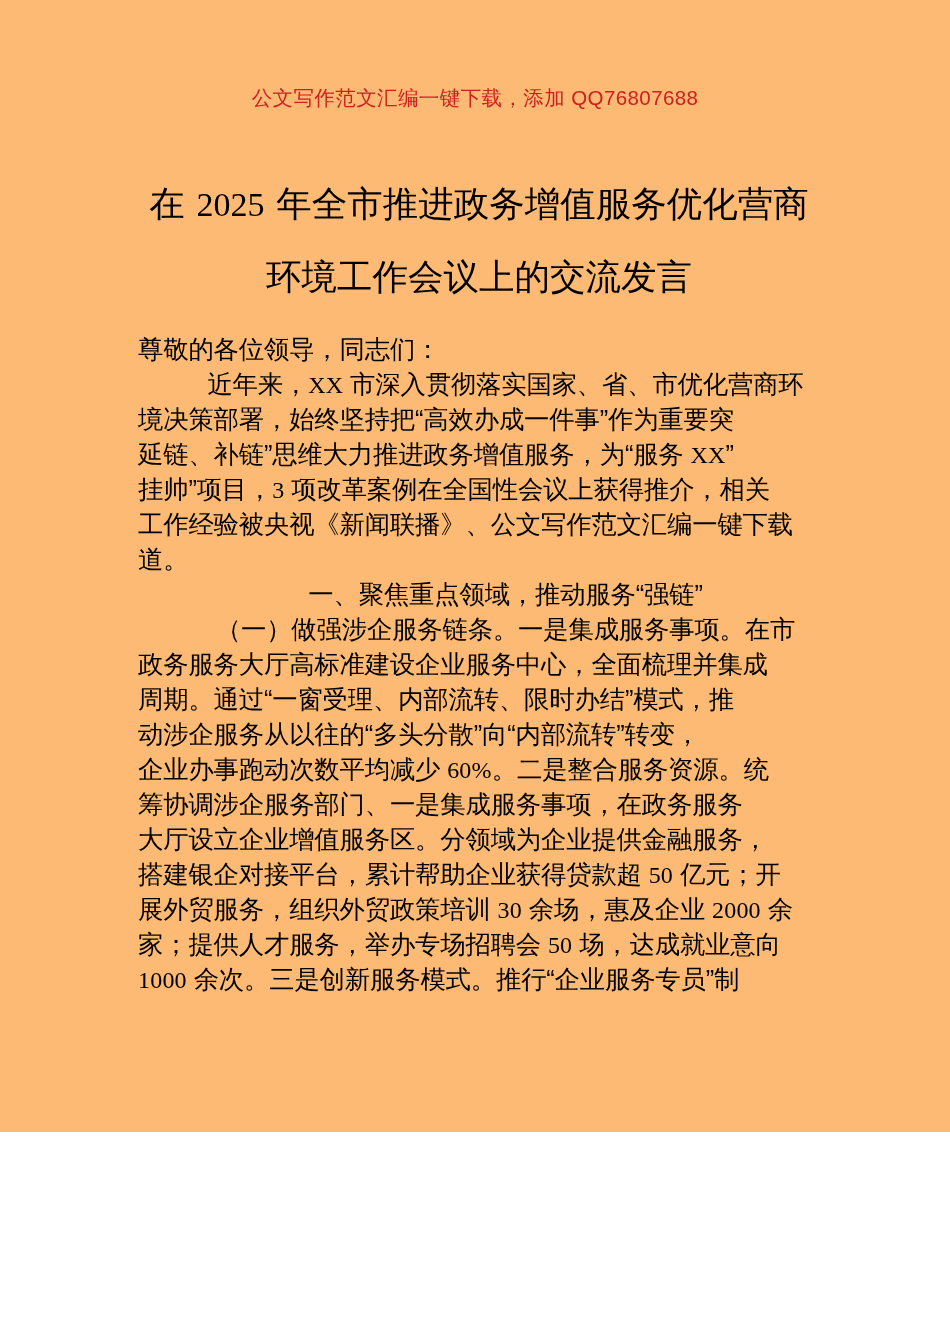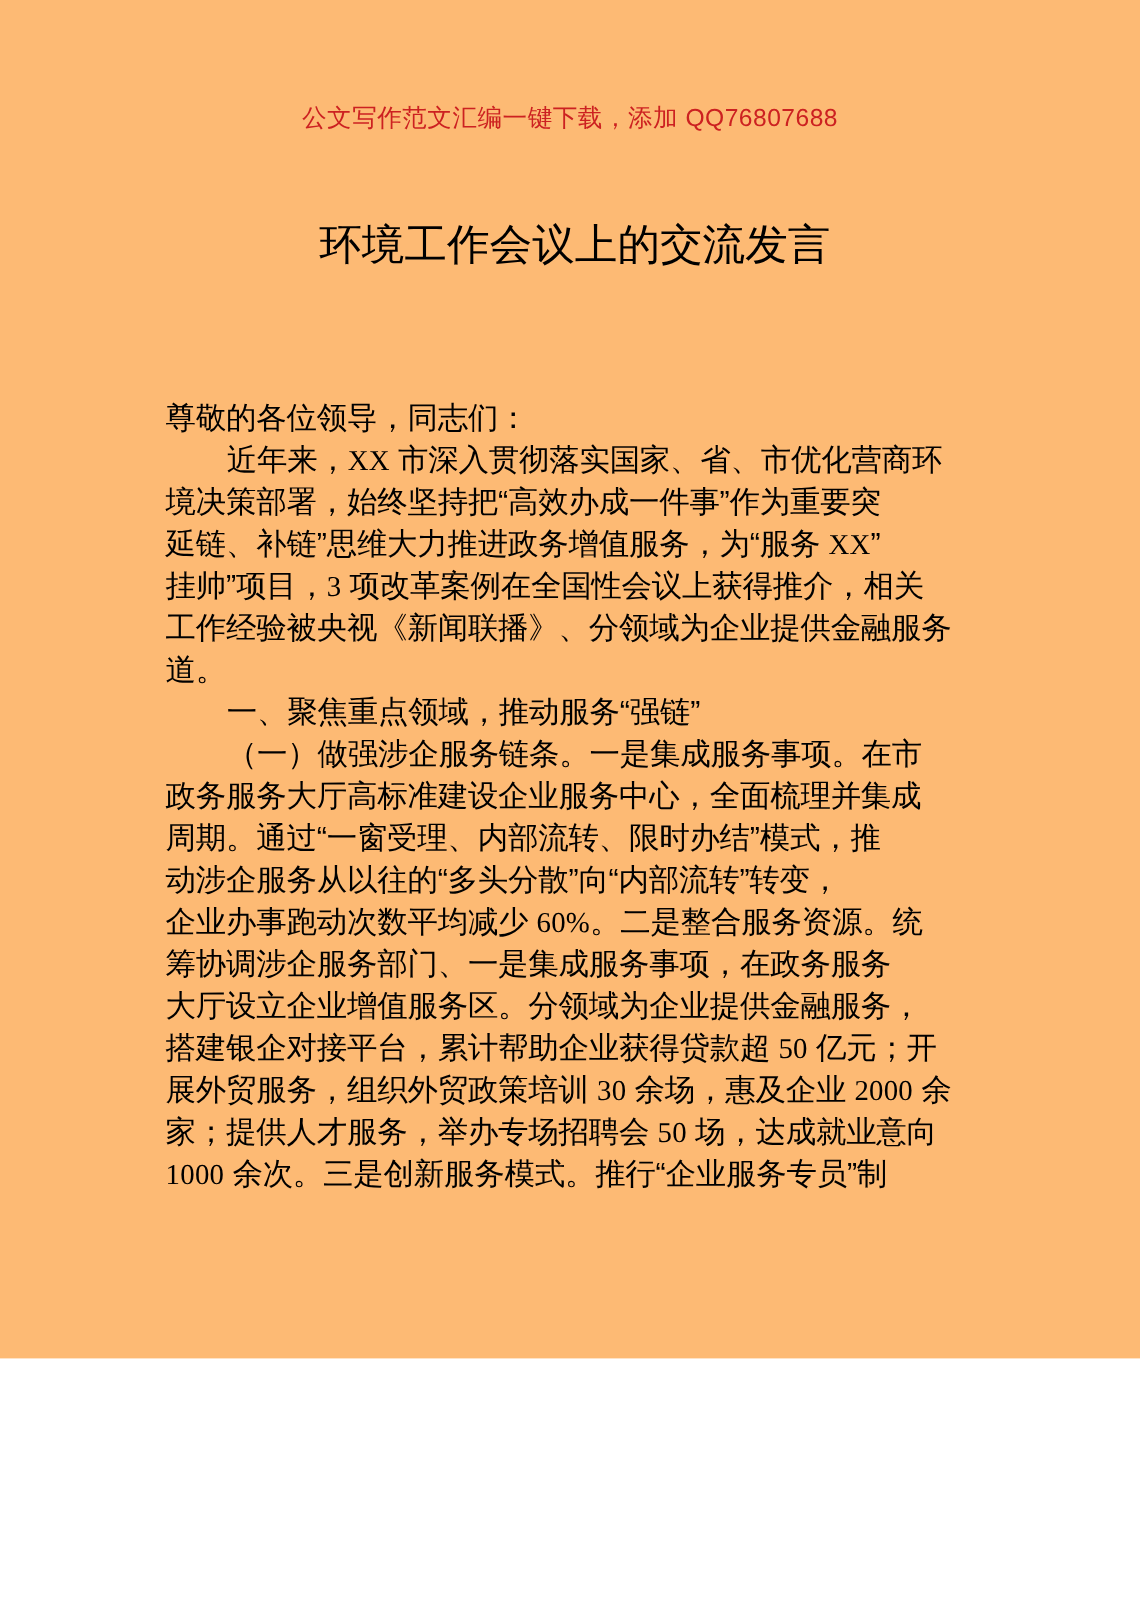--- a/index.html
+++ b/index.html
@@ -69,21 +69,21 @@
     width: 684px;
   }
   .line {
     height: 35px;
     line-height: 35px;
     font-size: 25.4px;
     white-space: nowrap;
     font-family: "Liberation Sans", "DejaVu Sans", sans-serif;
     letter-spacing: -0.2px;
   }
-  .line.indent { padding-left: 51px; }
+  .line.indent { padding-left: 51px; text-align: center; }
   .line .lat {
     font-family: "Liberation Serif", "DejaVu Serif", serif;
     font-size: 24px;
     letter-spacing: 0.2px;
   }
 
   
   .page-number {
     position: absolute;
     top: 1190px;
@@ -96,30 +96,31 @@
   }
 </style>
 </head>
 <body>
 
 <div class="page">
 
   <div class="promo-header">公文写作范文汇编一键下载，添加 QQ76807688</div>
 
   <div class="doc-title">
+    <span class="tl-line">在 <span class="lat">2025</span> 年全市推进政务增值服务优化营商</span>
     <span class="tl-line">环境工作会议上的交流发言</span>
   </div>
 
   <div class="body-block">
       <div class="line">尊敬的各位领导，同志们：</div>
       <div class="line indent">近年来，<span class="lat">XX</span> 市深入贯彻落实国家、省、市优化营商环</div>
       <div class="line">境决策部署，始终坚持把“高效办成一件事”作为重要突</div>
       <div class="line">延链、补链”思维大力推进政务增值服务，为“服务 <span class="lat">XX</span>”</div>
       <div class="line">挂帅”项目，<span class="lat">3</span> 项改革案例在全国性会议上获得推介，相关</div>
-      <div class="line">工作经验被央视《新闻联播》、分领域为企业提供金融服务</div>
+      <div class="line">工作经验被央视《新闻联播》、公文写作范文汇编一键下载</div>
       <div class="line">道。</div>
       <div class="line indent">一、聚焦重点领域，推动服务“强链”</div>
       <div class="line indent">（一）做强涉企服务链条。一是集成服务事项。在市</div>
       <div class="line">政务服务大厅高标准建设企业服务中心，全面梳理并集成</div>
       <div class="line">周期。通过“一窗受理、内部流转、限时办结”模式，推</div>
       <div class="line">动涉企服务从以往的“多头分散”向“内部流转”转变，</div>
       <div class="line">企业办事跑动次数平均减少 <span class="lat">60%</span>。二是整合服务资源。统</div>
       <div class="line">筹协调涉企服务部门、一是集成服务事项，在政务服务</div>
       <div class="line">大厅设立企业增值服务区。分领域为企业提供金融服务，</div>
       <div class="line">搭建银企对接平台，累计帮助企业获得贷款超 <span class="lat">50</span> 亿元；开</div>

